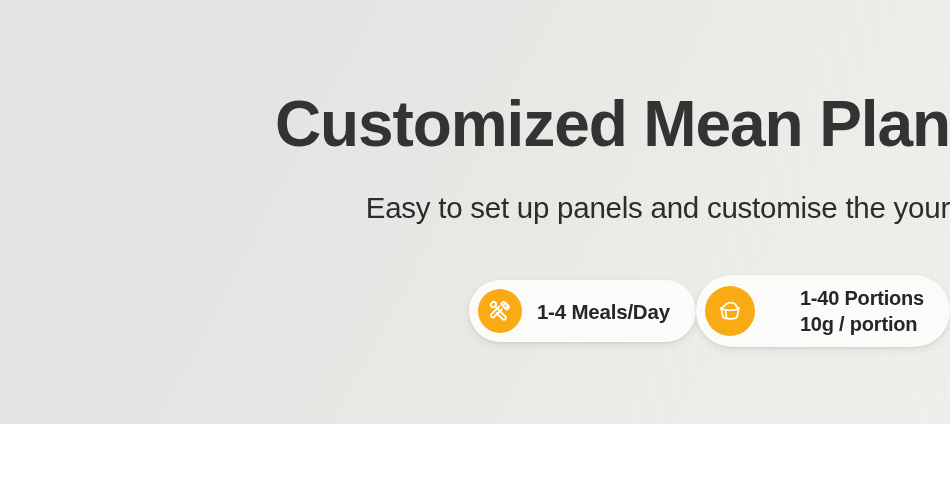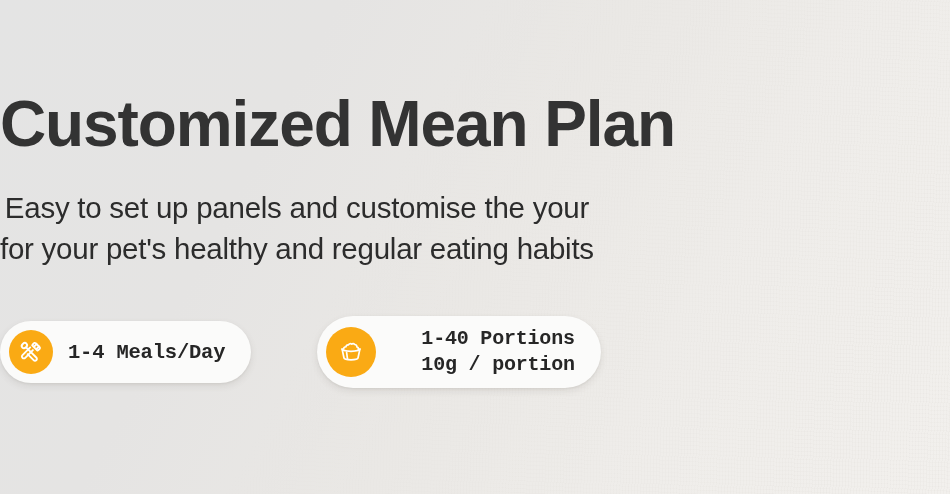--- a/index.html
+++ b/index.html
@@ -9,33 +9,33 @@
   body {
     width: 950px;
     height: 498px;
     overflow: hidden;
     font-family: "Liberation Sans", sans-serif;
   }
 
   #hero-banner {
     position: relative;
     width: 950px;
-    height: 494px;
+    height: 424px;
     box-sizing: border-box;
     background:
       linear-gradient(118deg,
         #e4e4e4 0%,
         #e5e4e3 28%,
         #eae8e5 52%,
         #efedea 74%,
         #f2f0ed 100%);
     overflow: hidden;
     display: flex;
     flex-direction: column;
-    align-items: flex-start;
+    align-items: flex-end;
   }
 
   
   #hero-banner::after {
     content: "";
     position: absolute;
     inset: 0;
     pointer-events: none;
     background:
       repeating-linear-gradient(92deg,
@@ -78,22 +78,20 @@
     text-align: center;
     white-space: nowrap;
   }
   #subtitle .sub-line { display: block; }
 
   #badge-row {
     margin-top: 47px;
     display: flex;
     align-items: center;
     justify-content: center;
-    gap: 66px;
-    font-family: Liberation Mono, monospace;
   }
 
   .badge-pill {
     display: flex;
     align-items: center;
     background: #fbfbfa;
     border-radius: 999px;
     box-shadow: 0 3px 7px rgba(90, 85, 75, 0.12),
                 0 1px 2px rgba(90, 85, 75, 0.08);
   }
@@ -139,21 +137,20 @@
 </style>
 </head>
 <body>
 
 <div id="hero-banner">
 
   <h1 class="layer" id="page-title">Customized Mean Plan</h1>
 
   <p class="layer" id="subtitle">
     <span class="sub-line">Easy to set up panels and customise the your</span>
-    <span class="sub-line">for your pet's healthy and regular eating habits</span>
   </p>
 
   <div class="layer" id="badge-row">
 
     <div class="badge-pill single">
       <span class="badge-icon-circle">
         <svg width="26" height="26" viewBox="0 0 26 26" fill="none" stroke="#ffffff" stroke-width="1.9" stroke-linecap="round" stroke-linejoin="round">
 
           <path d="M18.6 5.1 L16.2 7.5"></path>
           <path d="M21.0 7.5 L18.6 9.9"></path>

